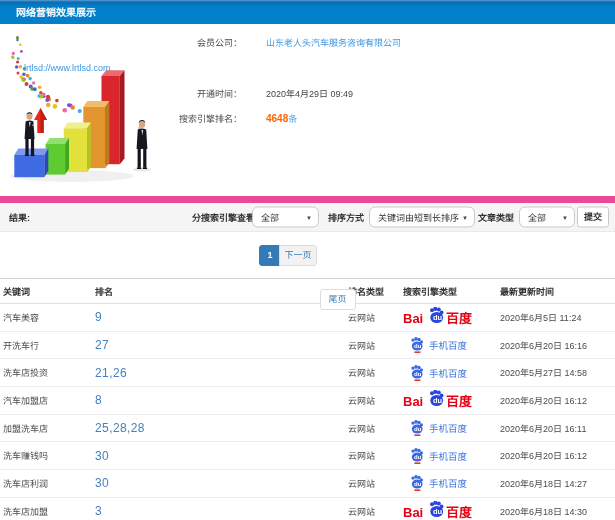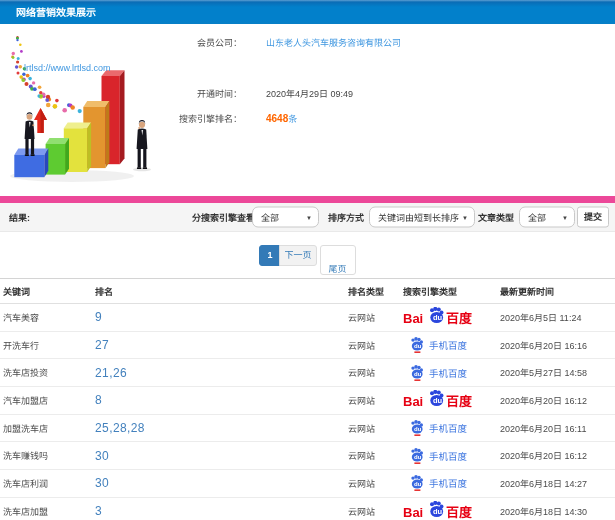--- a/index.html
+++ b/index.html
@@ -35,21 +35,21 @@
     font-family:inherit; cursor:pointer; }
   
   .pager-zone { position:relative; width:615px; height:46px; }
   .pager { position:absolute; top:13px; left:0; width:615px; height:21px;
     display:flex; justify-content:center; }
   .pg { height:21px; line-height:19px; border:1px solid #ddd; font-size:9px;
     color:#337ab7; text-decoration:none; display:block; }
   .pg-current { background:#337ab7; border-color:#337ab7; color:#fff; padding:0 7px;
     border-radius:3px 0 0 3px; font-weight:bold; }
   .pg-next { background:#f2f2f2; padding:0 4px; margin-left:-1px; border-radius:0 3px 3px 0; }
-  .pg-last { background:#fff; padding:14px 8px; margin-left:3px; border-radius:3px; }
+  .pg-last { background:#fff; padding:0 8px; margin-left:3px; border-radius:3px;margin-top:44px; }
   
   table.rank { width:615px; border-collapse:collapse; table-layout:fixed;
     border-top:1px solid #d4d4d4; }
   table.rank th { height:25px; font-size:9px; color:#333; font-weight:bold;
     text-align:left; padding:0 0 0 3px; border-bottom:1px solid #e0e0e0;margin-top:26px; }
   table.rank td { height:27.7px; font-size:9px; color:#4a4a4a; text-align:left;
     padding:0 0 0 3px; border-bottom:1px solid #ececec; vertical-align:middle; }
   table.rank td.rank-col { color:#4381bd; font-size:12px; letter-spacing:0.4px; }
   .logo-wrap { display:flex; align-items:center; height:100%; }
   svg.logo-pc { width:69px; height:20px; }

